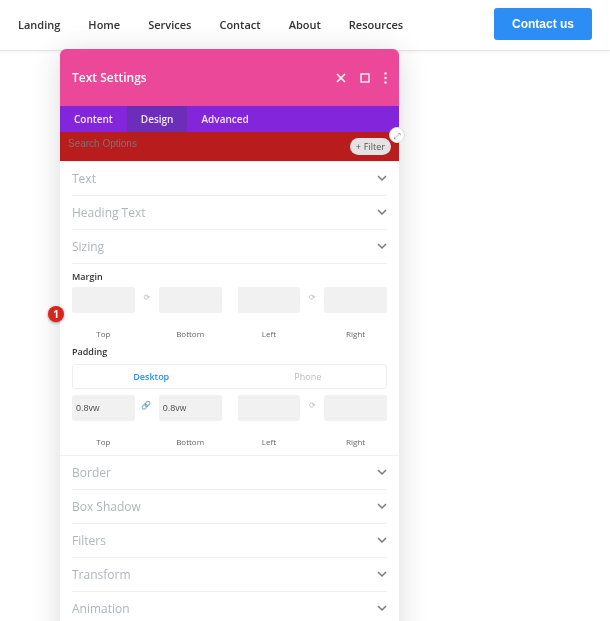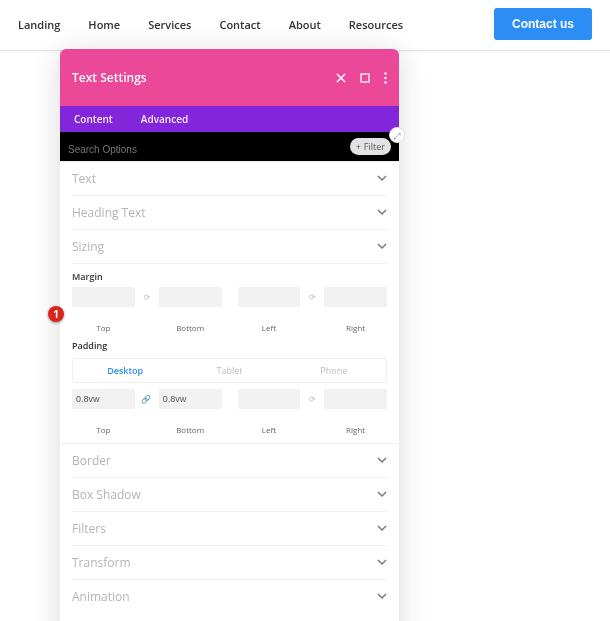--- a/index.html
+++ b/index.html
@@ -75,22 +75,22 @@
     font-size: 10px;
     font-weight: 600;
     padding: 6px 14px;
     cursor: pointer;
   }
   .tab.active { background: #6c2eb9; }
 
   .search-row {
     display: flex;
     justify-content: space-between;
-    align-items: flex-end;
-    background: #000000;
+    align-items: flex-start;
+    background: #b91c1c;
     padding: 6px 8px;
     border-bottom: 1px solid #eee;
   }
   .search-pl { color: #b5b5b5; font-size: 10px; flex: 1; }
   .filter-pill {
     background: #e3e3e3;
     font-size: 9px;
     padding: 2px 6px;
     border-radius: 9px;
     color: #555;
@@ -120,21 +120,21 @@
 
   .quad {
     display: flex;
     gap: 16px;
   }
   .quad-col { flex: 1; }
   .pair { display: flex; gap: 6px; }
   .inp-wrap { flex: 1; display: flex; flex-direction: column; align-items: center; }
   .inp {
     width: 100%;
-    height: 20px;
+    height: 26px;
     background: #f1f1f1;
     border: none;
     border-radius: 2px;
     font-size: 9px;
     padding: 0 4px;
     color: #555;
   }
   .inp-cap { font-size: 8px; color: #666; margin-top: 15px; }
   .link-icon {
     align-self: flex-start;
@@ -249,20 +249,21 @@
             <circle cx="1.5" cy="1.5" r="1.2"></circle>
             <circle cx="1.5" cy="6" r="1.2"></circle>
             <circle cx="1.5" cy="10.5" r="1.2"></circle>
           </svg>
         </span>
     </div>
   </div>
 
   <div class="tabs">
     <div class="tab">Content</div>
+    <div class="tab active">Design</div>
     <div class="tab">Advanced</div>
   </div>
 
   <div class="search-row">
     <input class="search-pl" style="background: transparent; border: none; outline: none;" placeholder="Search Options">
     <span class="filter-pill">
       <span>+</span>
       <span>Filter</span>
     </span>
   </div>
@@ -315,21 +316,20 @@
             <input class="inp" value="" style="">
             <span class="inp-cap">Right</span>
           </div>
         </div>
       </div>
     </div>
 
     <div class="sub-label">Padding</div>
     <div class="device-tabs">
       <div class="dev-tab active">Desktop</div>
-      <div class="dev-tab">Tablet</div>
       <div class="dev-tab">Phone</div>
     </div>
     <div class="quad">
       <div class="quad-col">
         <div class="pair">
           <div class="inp-wrap">
             <input class="inp" value="0.8vw" style="">
             <span class="inp-cap">Top</span>
           </div>
           <span class="link-icon active">🔗</span>

